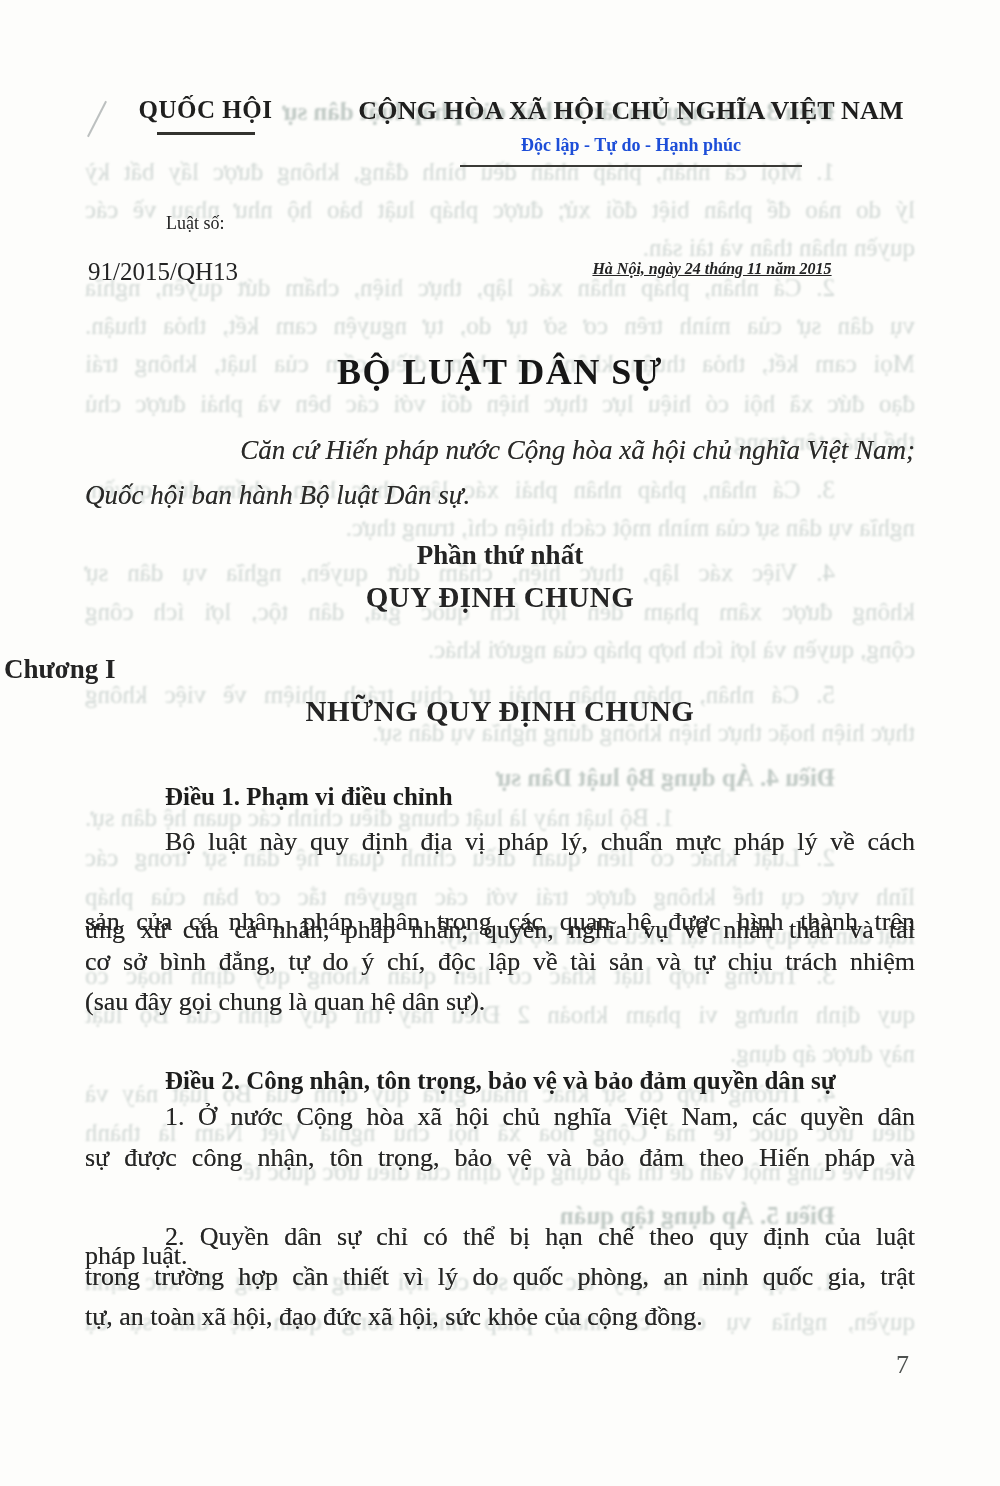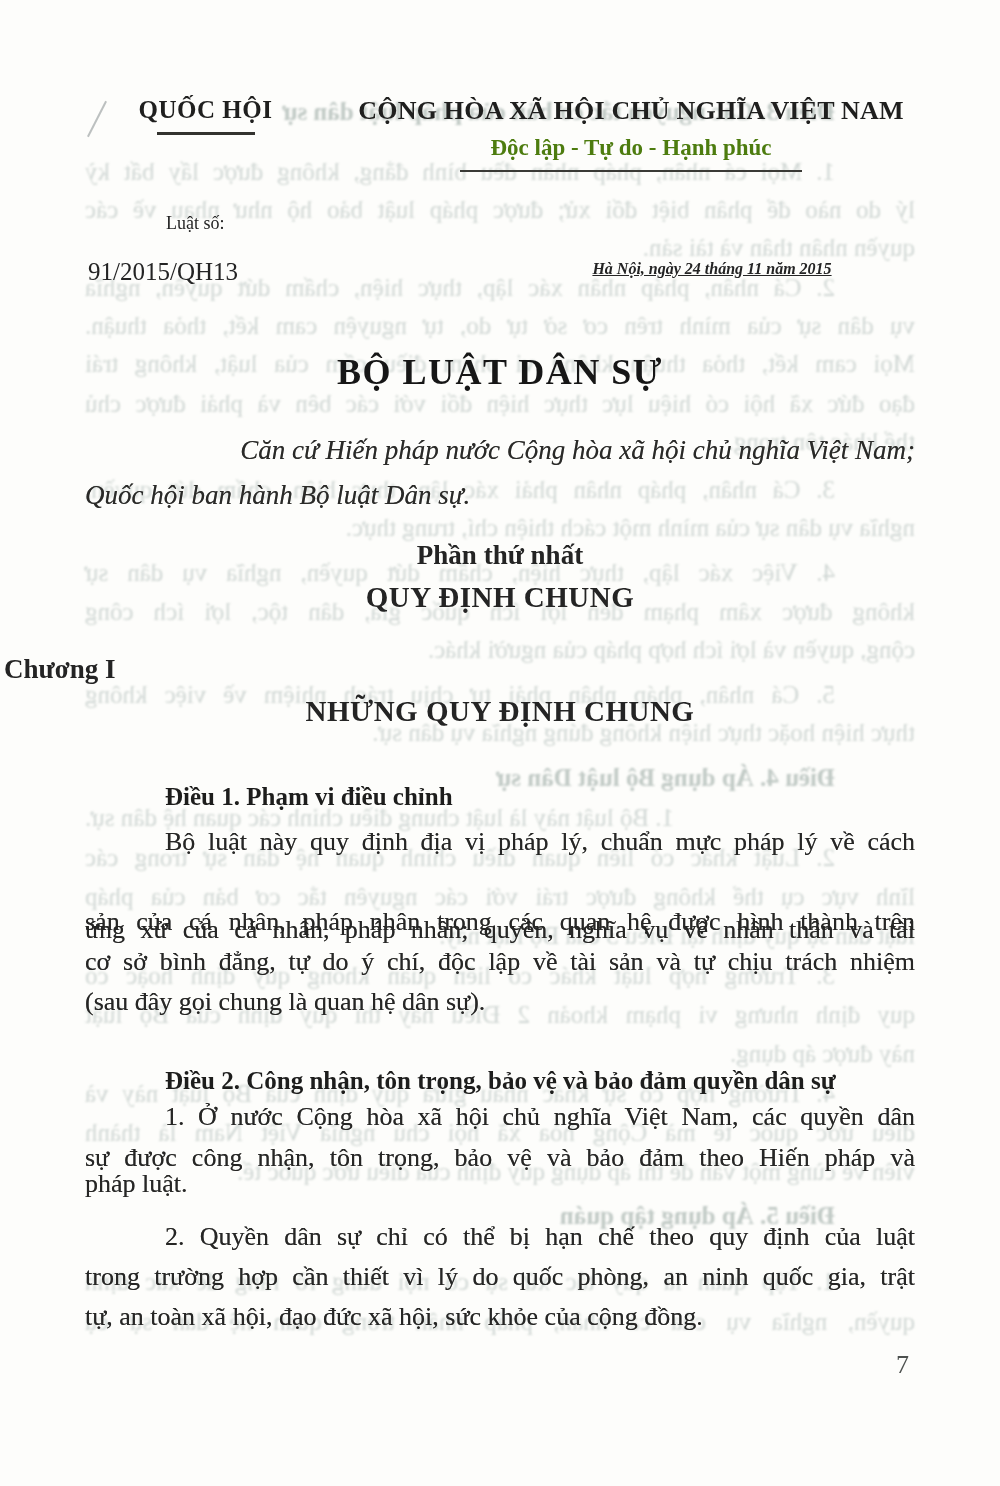--- a/index.html
+++ b/index.html
@@ -25,21 +25,21 @@
   .ghost-layer{transform:scaleX(-1);}
   .ghost-layer .tl{font-size:25px;color:#8fa09b;opacity:.40;filter:blur(.9px);}
   .ghost-layer .tl.h{color:#84968f;opacity:.5;}
   
   .abs{position:absolute;}
   .issuer-block{left:118px;top:96px;width:175px;text-align:center;}
   .issuer{font-size:25px;font-weight:700;letter-spacing:.5px;color:#1f1f1e;}
   .issuer-underline{width:98px;height:3px;background:#33332f;margin:8px auto 0;}
   .motto-block{left:345px;top:96px;width:572px;text-align:center;}
   .motto1{font-size:26px;font-weight:700;letter-spacing:.2px;color:#1f1f1e;white-space:nowrap;}
-  .motto2{font-size:23px;font-weight:700;margin-top:9px;color:#4d7c0f;}
+  .motto2{font-size:18px;font-weight:700;margin-top:9px;color:#1d4ed8;}
   .motto-underline{width:342px;height:2px;background:#3a3a36;margin:9px auto 0;}
   .law-label{left:166px;top:213px;font-size:18px;}
   .law-number{left:88px;top:258px;font-size:25px;}
   .dateline{left:498px;top:260px;width:428px;text-align:center;font-size:16px;font-weight:700;font-style:italic;white-space:nowrap;text-decoration:underline;}
   .doc-title{left:0;top:351px;width:100%;text-align:center;font-size:36px;font-weight:700;letter-spacing:1.5px;color:#161616;}
   .part-label{left:0;top:540px;width:100%;text-align:center;font-size:27px;font-weight:700;}
   .part-title{left:0;top:581px;width:100%;text-align:center;font-size:29px;font-weight:700;letter-spacing:.5px;}
   .chapter-label{left:4px;top:654px;width:100%;text-align:left;font-size:27px;font-weight:700;}
   .chapter-title{left:0;top:695px;width:100%;text-align:center;font-size:29px;font-weight:700;letter-spacing:.5px;}
   .article-heading{font-size:25px;font-weight:700;white-space:nowrap;color:#1d1d1c;margin-top:23px;}
@@ -121,21 +121,21 @@
       <div class="tl f" style="top: 910px;">ứng xử của cá nhân, pháp nhân; quyền, nghĩa vụ về nhân thân và tài</div>
       <div class="tl f" style="top: 902px;">sản của cá nhân, pháp nhân trong các quan hệ được hình thành trên</div>
       <div class="tl f" style="top: 942px;">cơ sở bình đẳng, tự do ý chí, độc lập về tài sản và tự chịu trách nhiệm</div>
       <div class="tl e" style="top: 982px;">(sau đây gọi chung là quan hệ dân sự).</div>
     </div>
 
   <div class="abs article-heading article2-heading">Điều 2. Công nhận, tôn trọng, bảo vệ và bảo đảm quyền dân sự</div>
   <div class="lines body-layer">
       <div class="tl s" style="top: 1097px;">1. Ở nước Cộng hòa xã hội chủ nghĩa Việt Nam, các quyền dân</div>
       <div class="tl f" style="top: 1138px;">sự được công nhận, tôn trọng, bảo vệ và bảo đảm theo Hiến pháp và</div>
-      <div class="tl e" style="top: 1164px;">pháp luật.</div>
+      <div class="tl e" style="top: 1236px;">pháp luật.</div>
       <div class="tl s" style="top: 1217px;">2. Quyền dân sự chỉ có thể bị hạn chế theo quy định của luật</div>
       <div class="tl f" style="top: 1257px;">trong trường hợp cần thiết vì lý do quốc phòng, an ninh quốc gia, trật</div>
       <div class="tl e" style="top: 1297px;">tự, an toàn xã hội, đạo đức xã hội, sức khỏe của cộng đồng.</div>
     </div>
 
   <div class="abs page-number">7</div>
 
 </div>
 
 </body></html>

